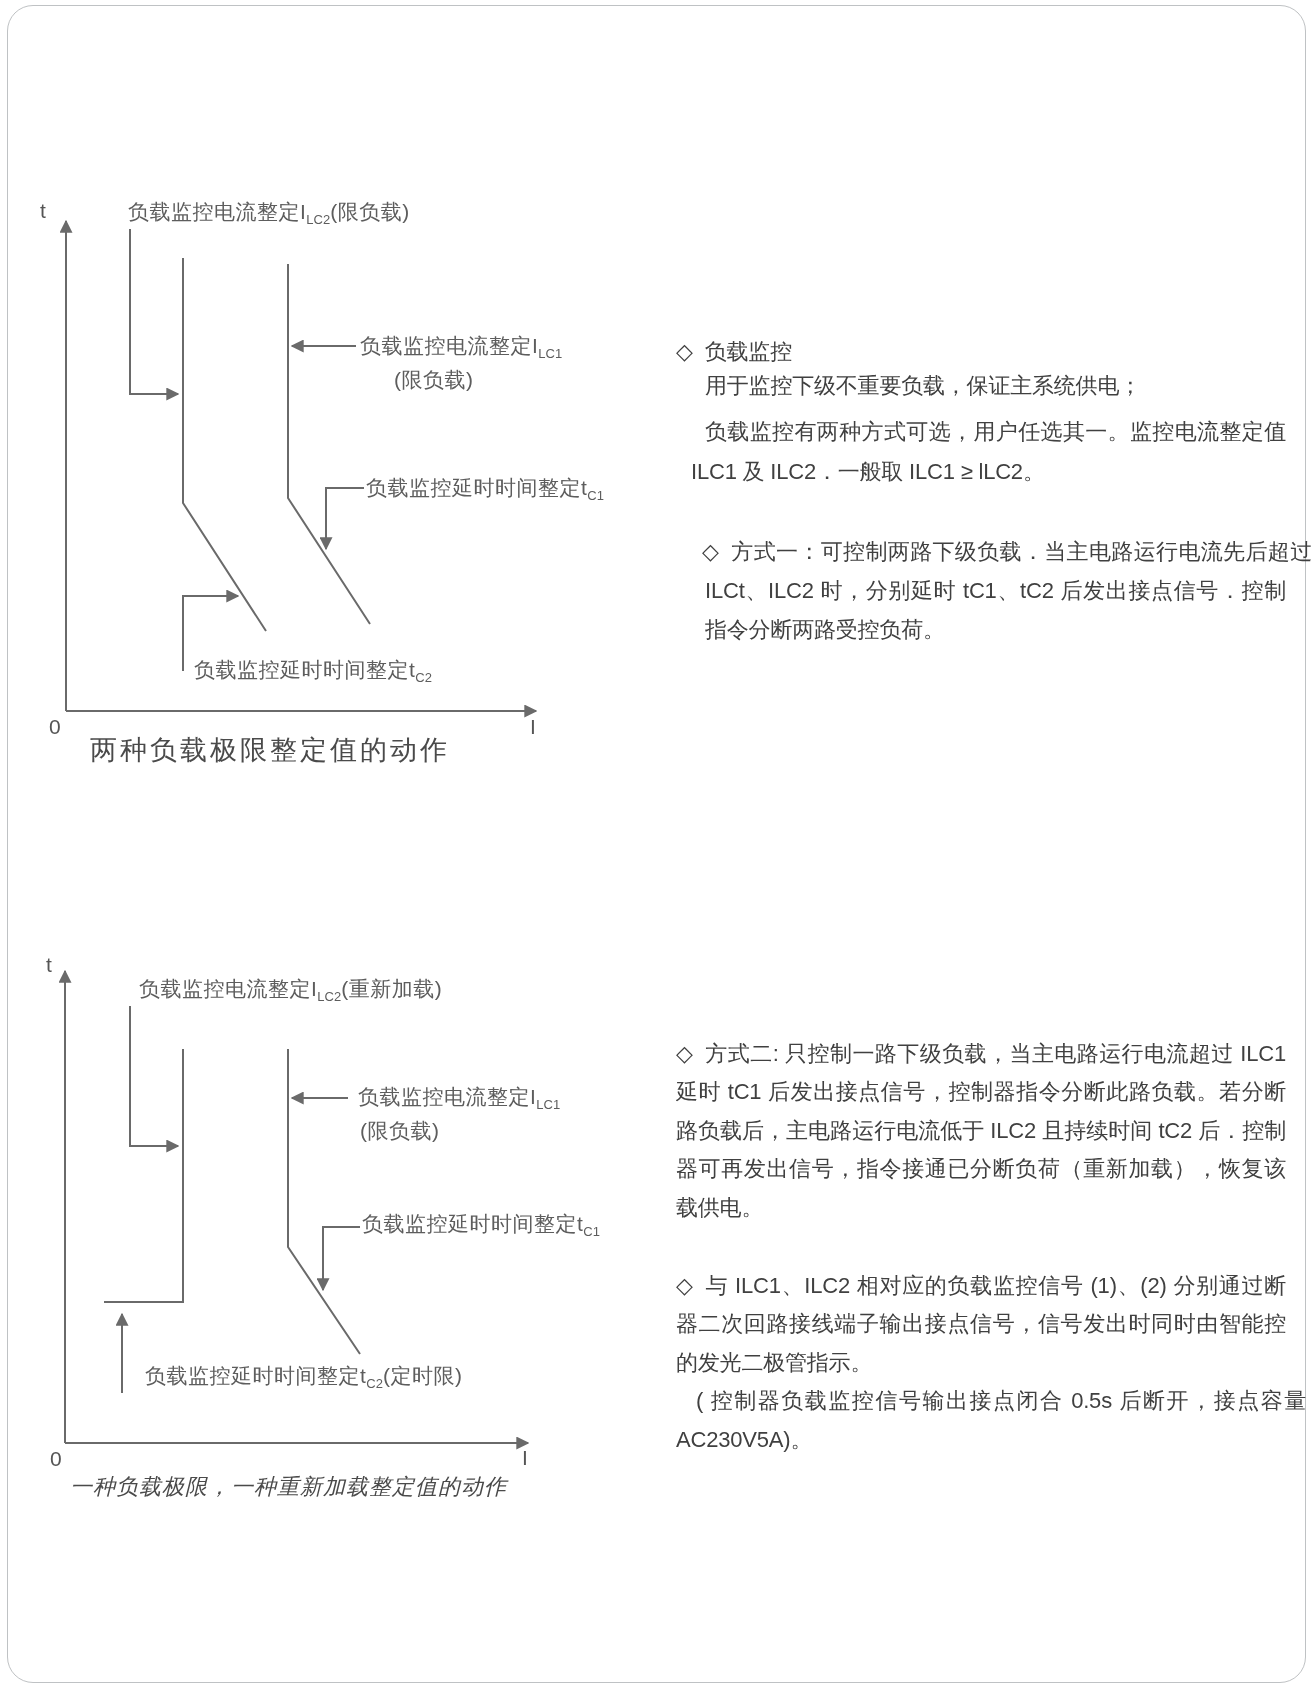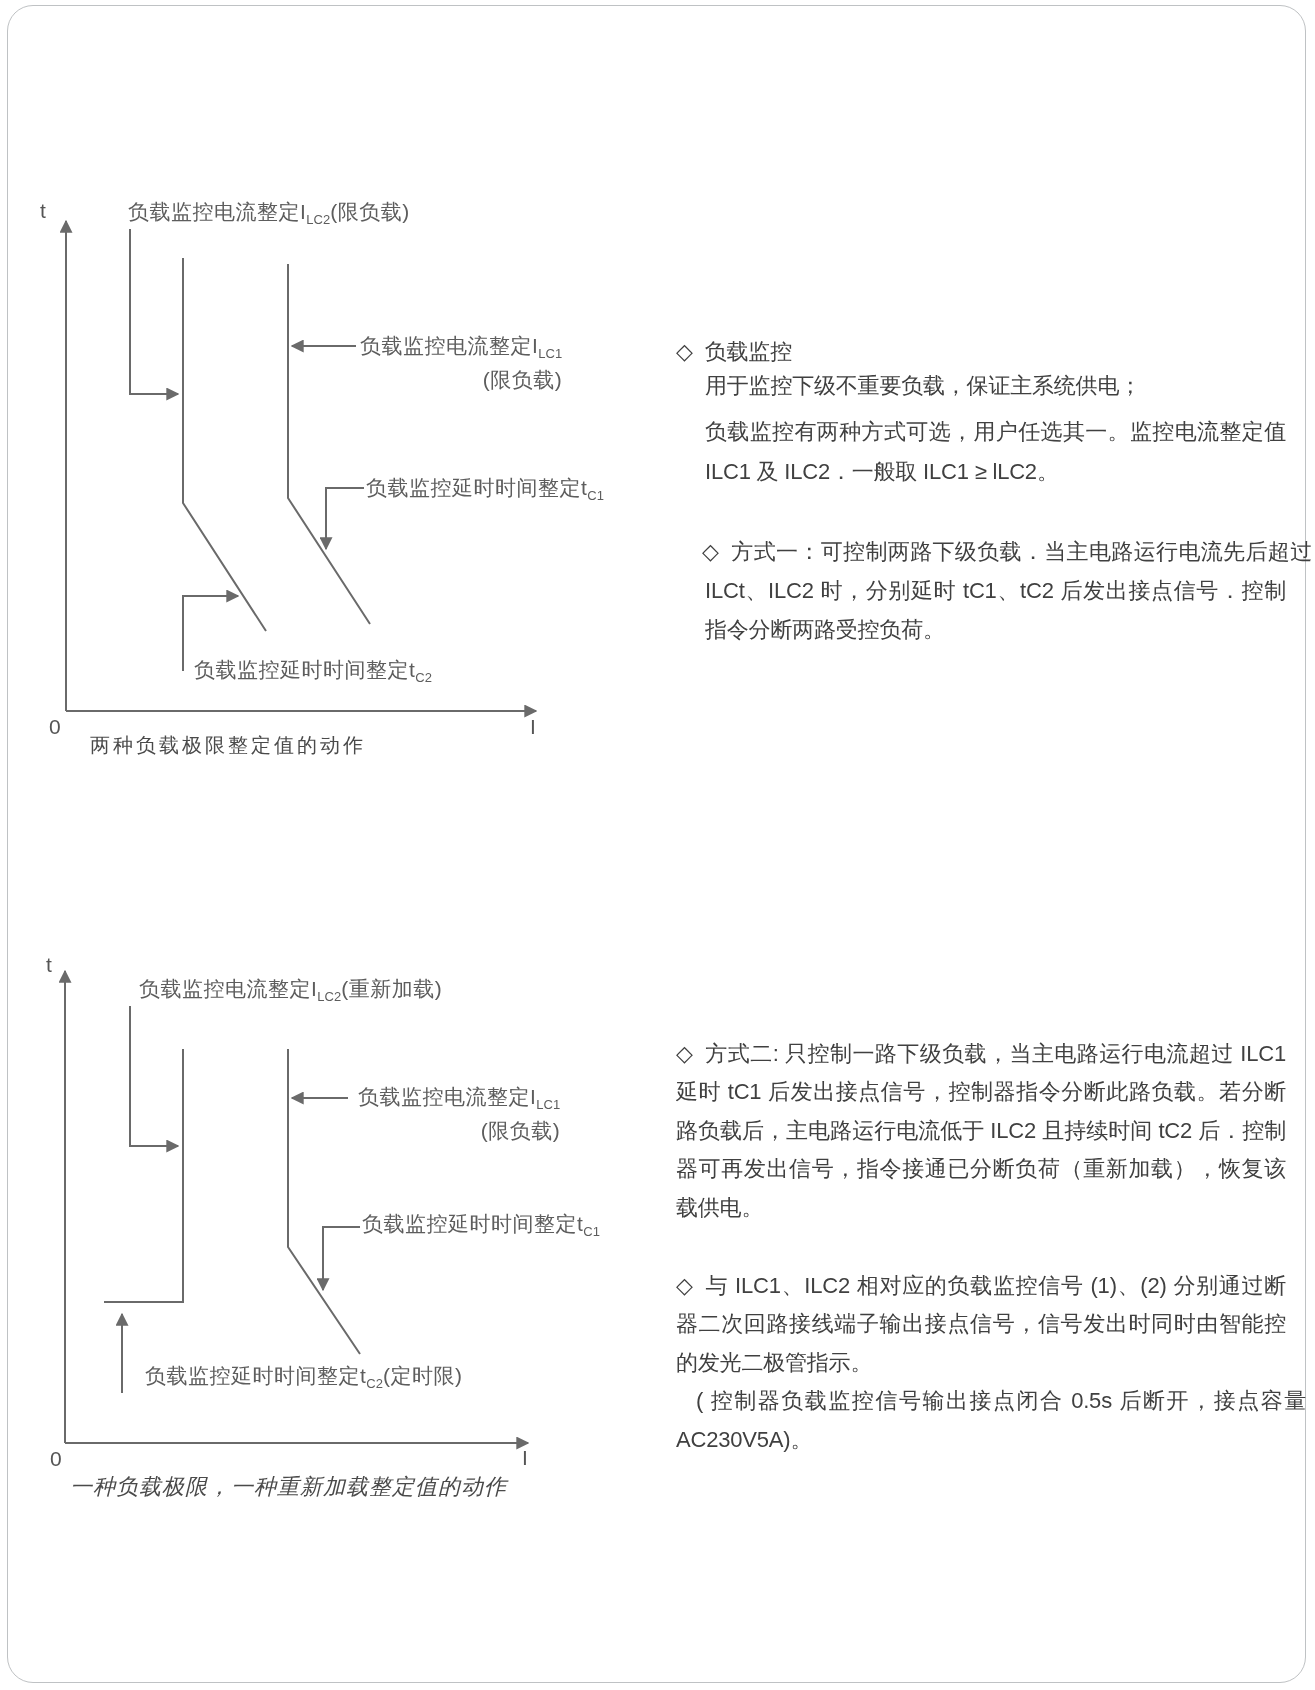--- a/index.html
+++ b/index.html
@@ -1,25 +1,25 @@
 <!DOCTYPE html>
 <html><head>
 <meta charset="utf-8">
 <style>
   html,body{margin:0;padding:0;background:#ffffff;}
   body{width:1315px;height:1690px;position:relative;font-family:"Liberation Sans",sans-serif;overflow:hidden;}
   #page{position:absolute;left:7px;top:5px;width:1299px;height:1678px;background:#fff;
         border:1px solid #bfc2c4;border-radius:26px;box-sizing:border-box;}
   svg{position:absolute;overflow:visible;}
   
-  .dl{position:absolute;font-size:21px;color:#5d5d5d;line-height:26px;white-space:nowrap;letter-spacing:0.5px;text-align:right;}
+  .dl{position:absolute;font-size:21px;color:#5d5d5d;line-height:26px;white-space:nowrap;letter-spacing:0.5px;}
   .dl sub{font-size:13px;letter-spacing:0;}
   .axl{position:absolute;font-size:21px;color:#555;line-height:22px;}
   .cap{position:absolute;color:#4a4a4a;white-space:nowrap;}
-  .cap1{font-size:20px;letter-spacing:3px;}
+  .cap1{font-size:27px;letter-spacing:3px;}
   .cap2{font-size:22px;letter-spacing:1px;}
   
   .ln{position:absolute;font-size:22px;color:#404040;line-height:32px;height:32px;
       letter-spacing:-0.2px;white-space:nowrap;}
   .j{white-space:normal;text-align:justify;text-align-last:justify;overflow:hidden;}
   .dm{margin-right:12px;}
 </style>
 </head>
 <body>
 
@@ -105,21 +105,21 @@
     <span>负载监控延时时间整定</span><span>t</span><sub>C2</sub><span>(定时限)</span>
   </div>
 
   <div class="cap cap2" style="left:62px;top:1466px;font-style:italic;">一种负载极限，一种重新加载整定值的动作</div>
 
   <div class="ln" style="left:668px;top:330px;">
     <span class="dm">◇</span><span>负载监控</span>
   </div>
   <div class="ln" style="left:697px;top:364px;">用于监控下级不重要负载，保证主系统供电；</div>
   <div class="ln j" style="left:697px;top:410px;width:581px;">负载监控有两种方式可选，用户任选其一。监控电流整定值为</div>
-  <div class="ln" style="left:697px;top:450px;">ILC1 及 ILC2．一般取 ILC1 ≥ lLC2。</div>
+  <div class="ln" style="left:683px;top:450px;">ILC1 及 ILC2．一般取 ILC1 ≥ lLC2。</div>
 
   <div class="ln j" style="left:668px;top:530px;width:610px;margin-left:26px;">
     <span class="dm">◇</span><span>方式一：可控制两路下级负载．当主电路运行电流先后超过</span>
   </div>
   <div class="ln j" style="left:697px;top:569px;width:581px;">ILCt、ILC2 时，分别延时 tC1、tC2 后发出接点信号．控制器</div>
   <div class="ln" style="left:697px;top:608px;">指令分断两路受控负荷。</div>
 
   <div class="ln j" style="left:668px;top:1032px;width:610px;">
     <span class="dm">◇</span><span>方式二: 只控制一路下级负载，当主电路运行电流超过 ILC1 时，</span>
   </div>

